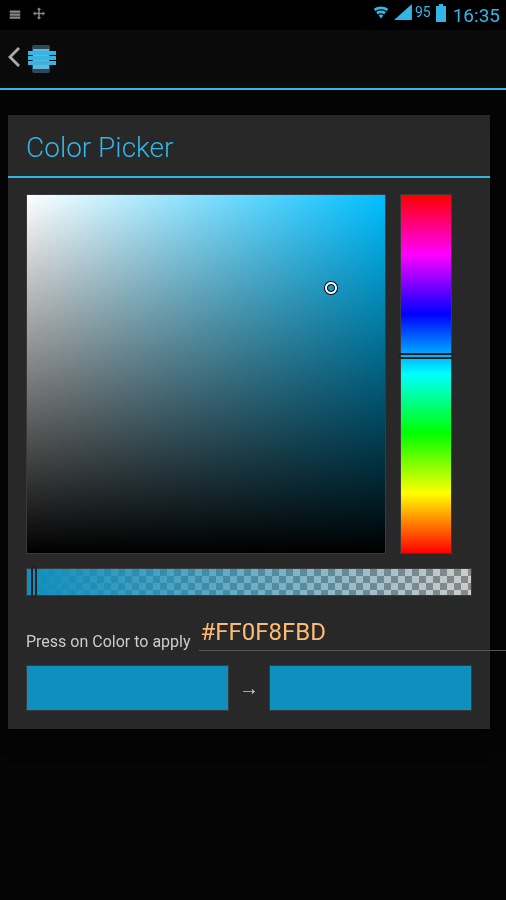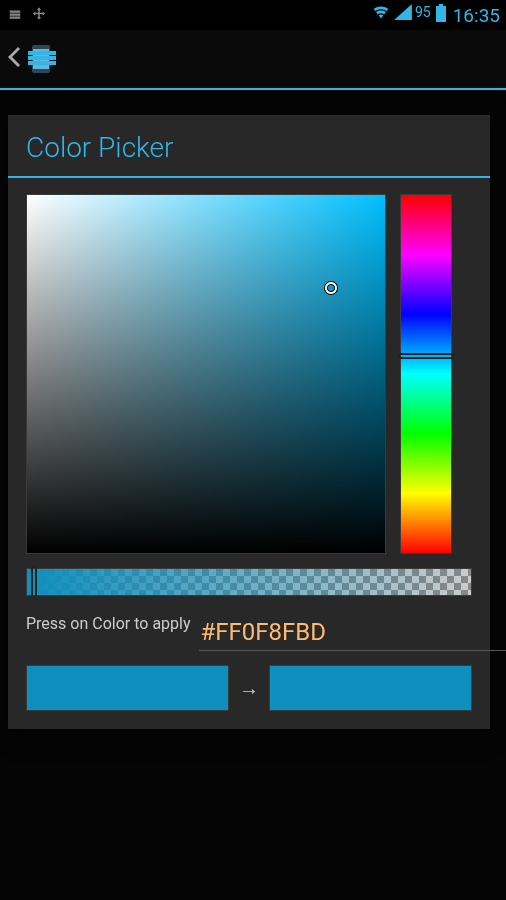--- a/index.html
+++ b/index.html
@@ -190,21 +190,21 @@
       top: -3px;
       bottom: -3px;
       width: 6px;
       border: 2px solid #222;
       left: 1%;
     }
     
     
     .hex-row {
       display: flex;
-      align-items: flex-start;
+      align-items: flex-end;
       gap: 8px;
       margin-bottom: 14px;
     }
     .hex-label {
       font-size: 16px;
       color: #ccc;
       flex-shrink: 0;
     }
     .hex-input {
       flex: 1;

